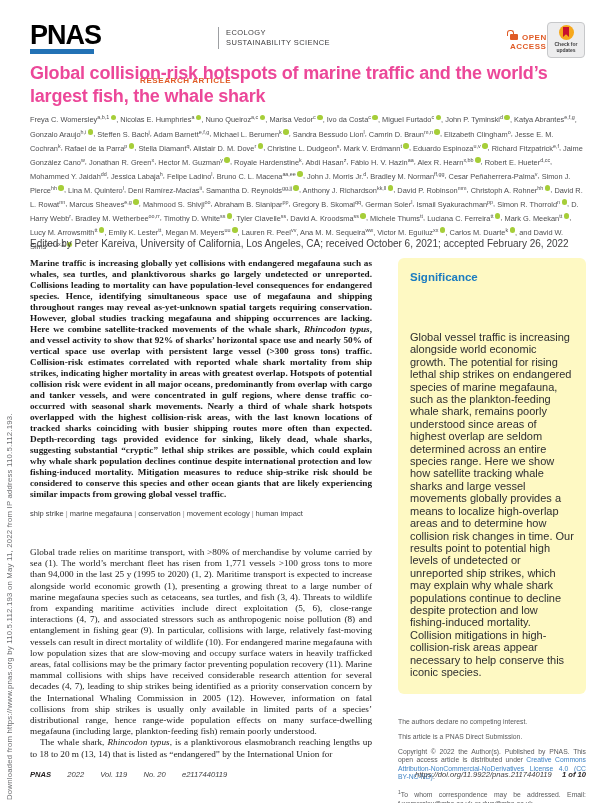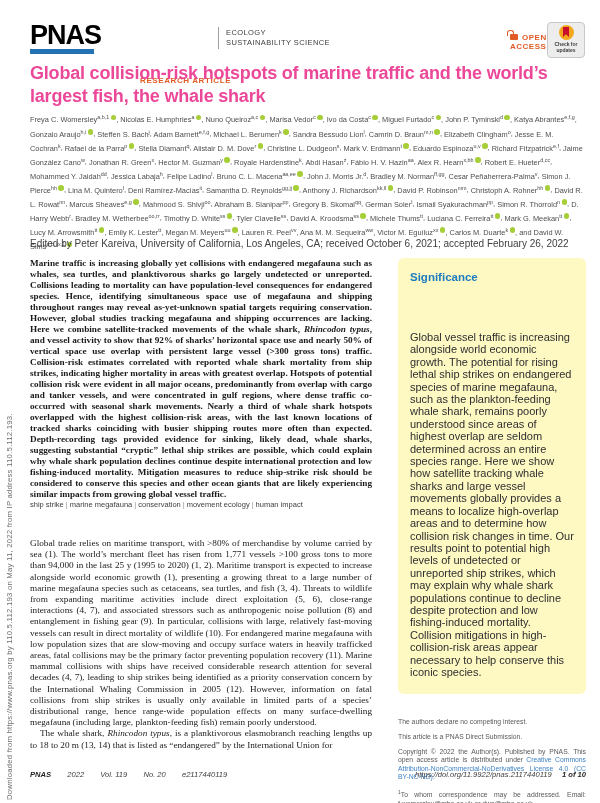--- a/index.html
+++ b/index.html
@@ -47,21 +47,21 @@
   .edited { position:absolute; top:238px; left:30px; width:556px; font-size:10px; color:#414042; }
 
   
   .columns { position:absolute; top:258px; left:30px; width:556px; display:flex; gap:26px; }
   .col-left { width:358px; }
   .col-right { width:188px; }
 
   .abstract { font-family:"Liberation Serif", serif; font-weight:bold; font-size:9.2px;
     line-height:11px; text-align:justify; color:#1a1a1a; }
   .it { font-style:italic; }
-  .keywords { font-size:7.5px; color:#414042; }
+  .keywords { margin-top:9px; font-size:7.5px; color:#414042; }
   .kwsep { color:#939598; padding:0 2px; }
   .intro { margin-top:29px; font-family:"Liberation Serif", serif; font-size:9.2px;
     line-height:11.2px; text-align:justify; color:#1a1a1a; }
   .intro .p2 { text-indent:10px; margin-top:0; }
 
   .sig-box { background:#fef9c3; border-radius:6px; padding:13px 12px 16px 12px; }
   .sig-head { color:#1c7cc0; font-weight:bold; font-size:11.5px; margin-bottom:8px; }
   .sig-text { font-size:11px; line-height:12.4px; color:#2e2e30;margin-top:48px; }
   .footnotes { margin-top:24px; }
   .fn { font-size:6.8px; line-height:8.6px; color:#58595b; margin-bottom:6px; text-align:justify; }

